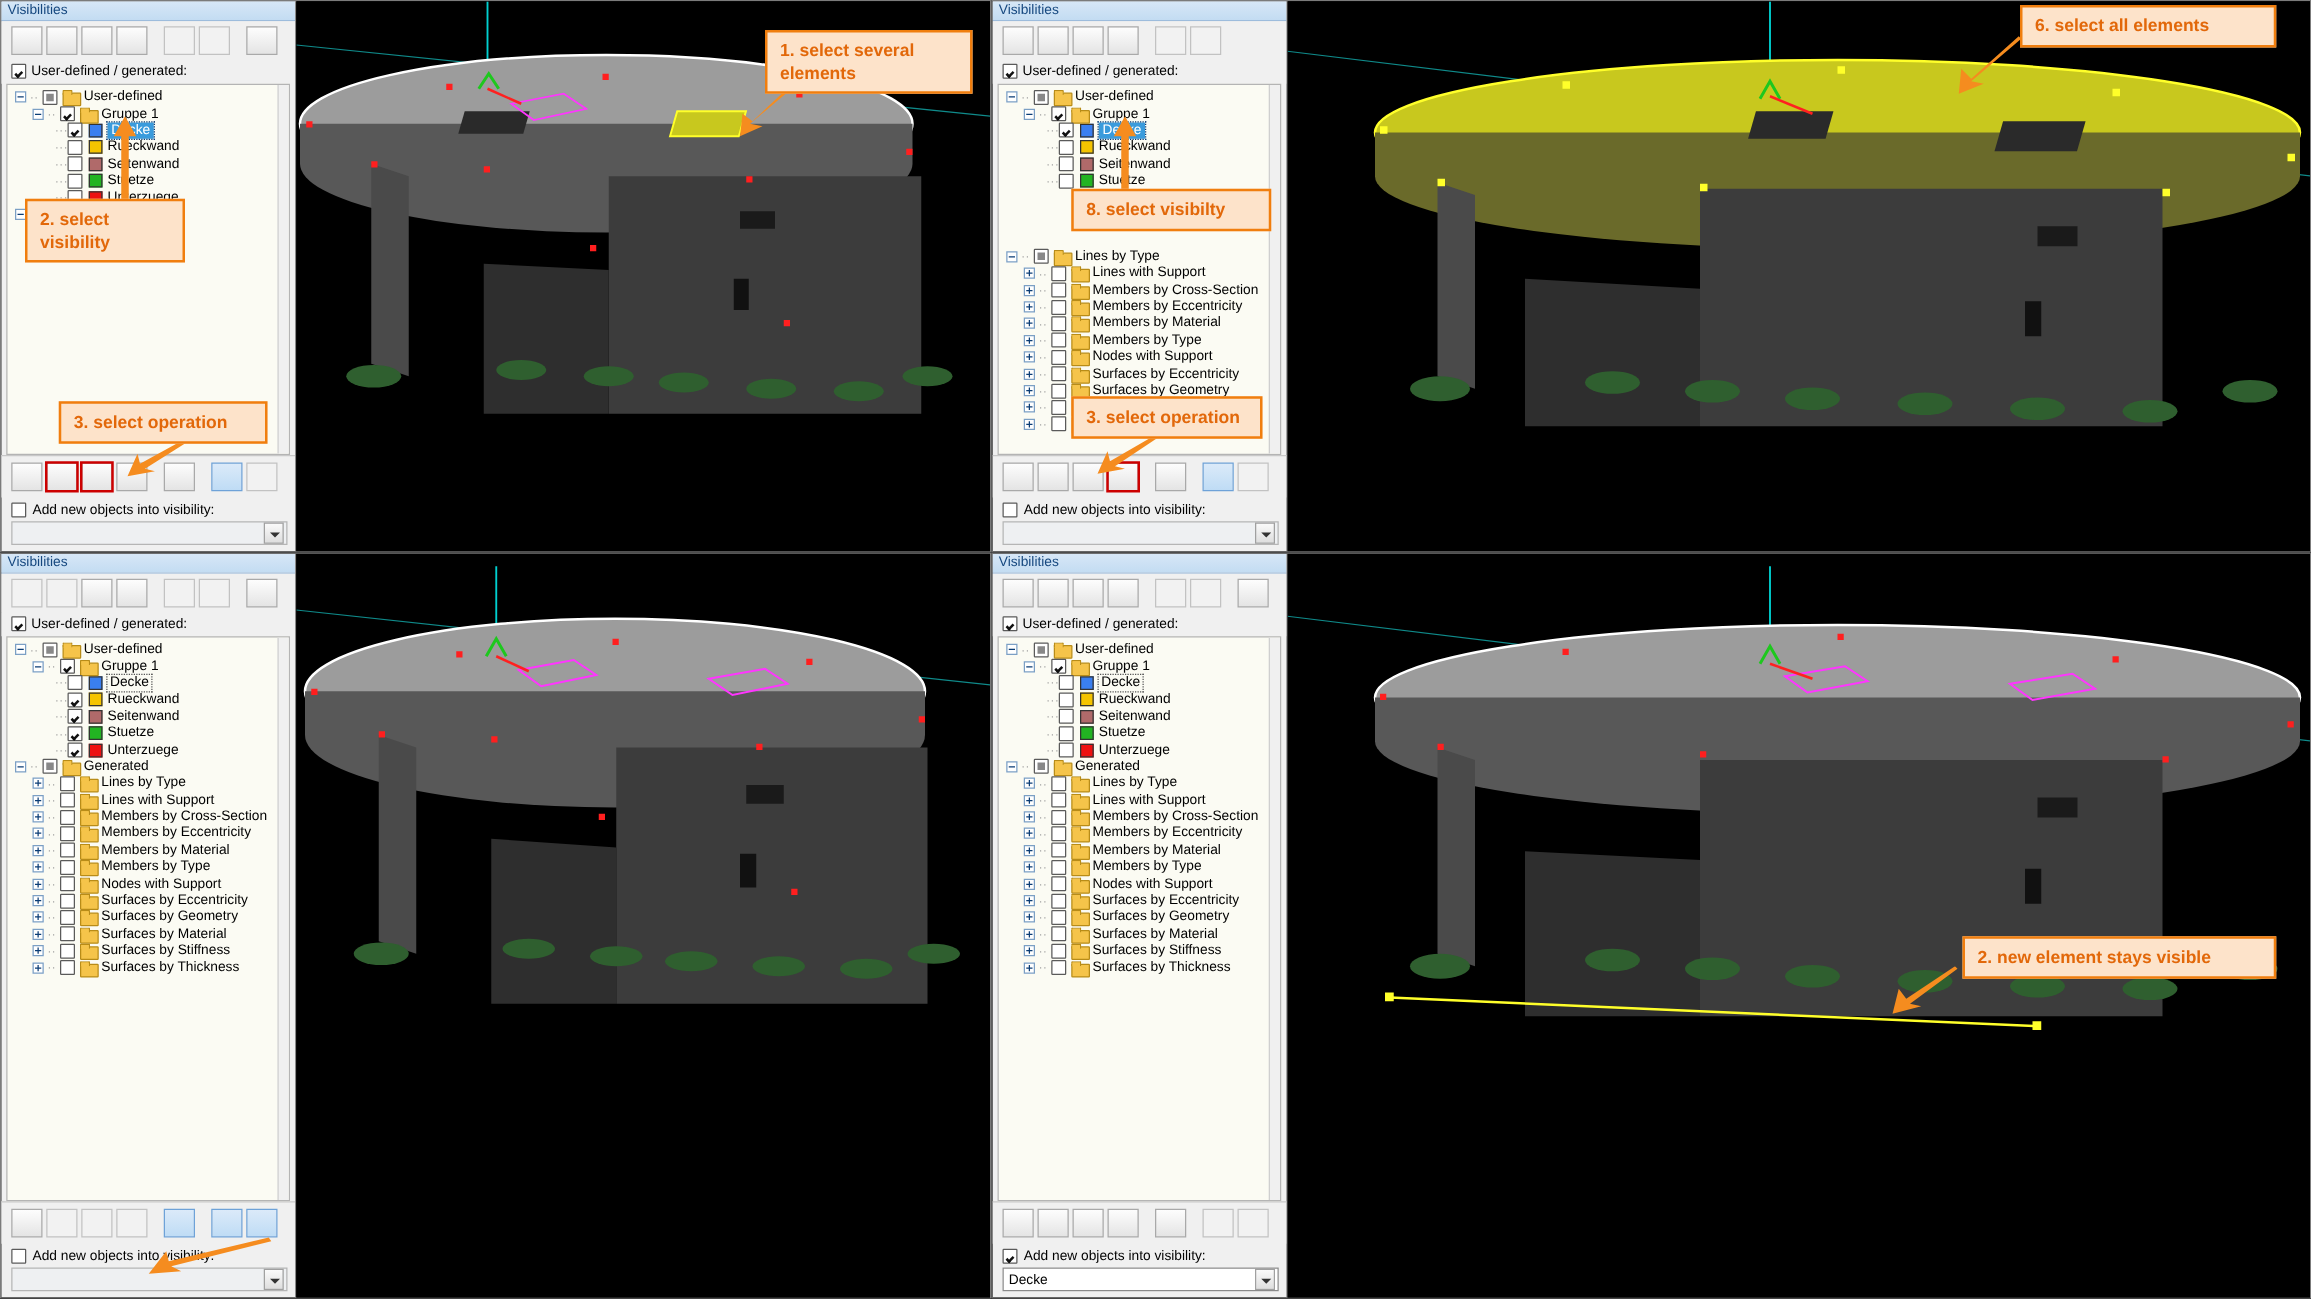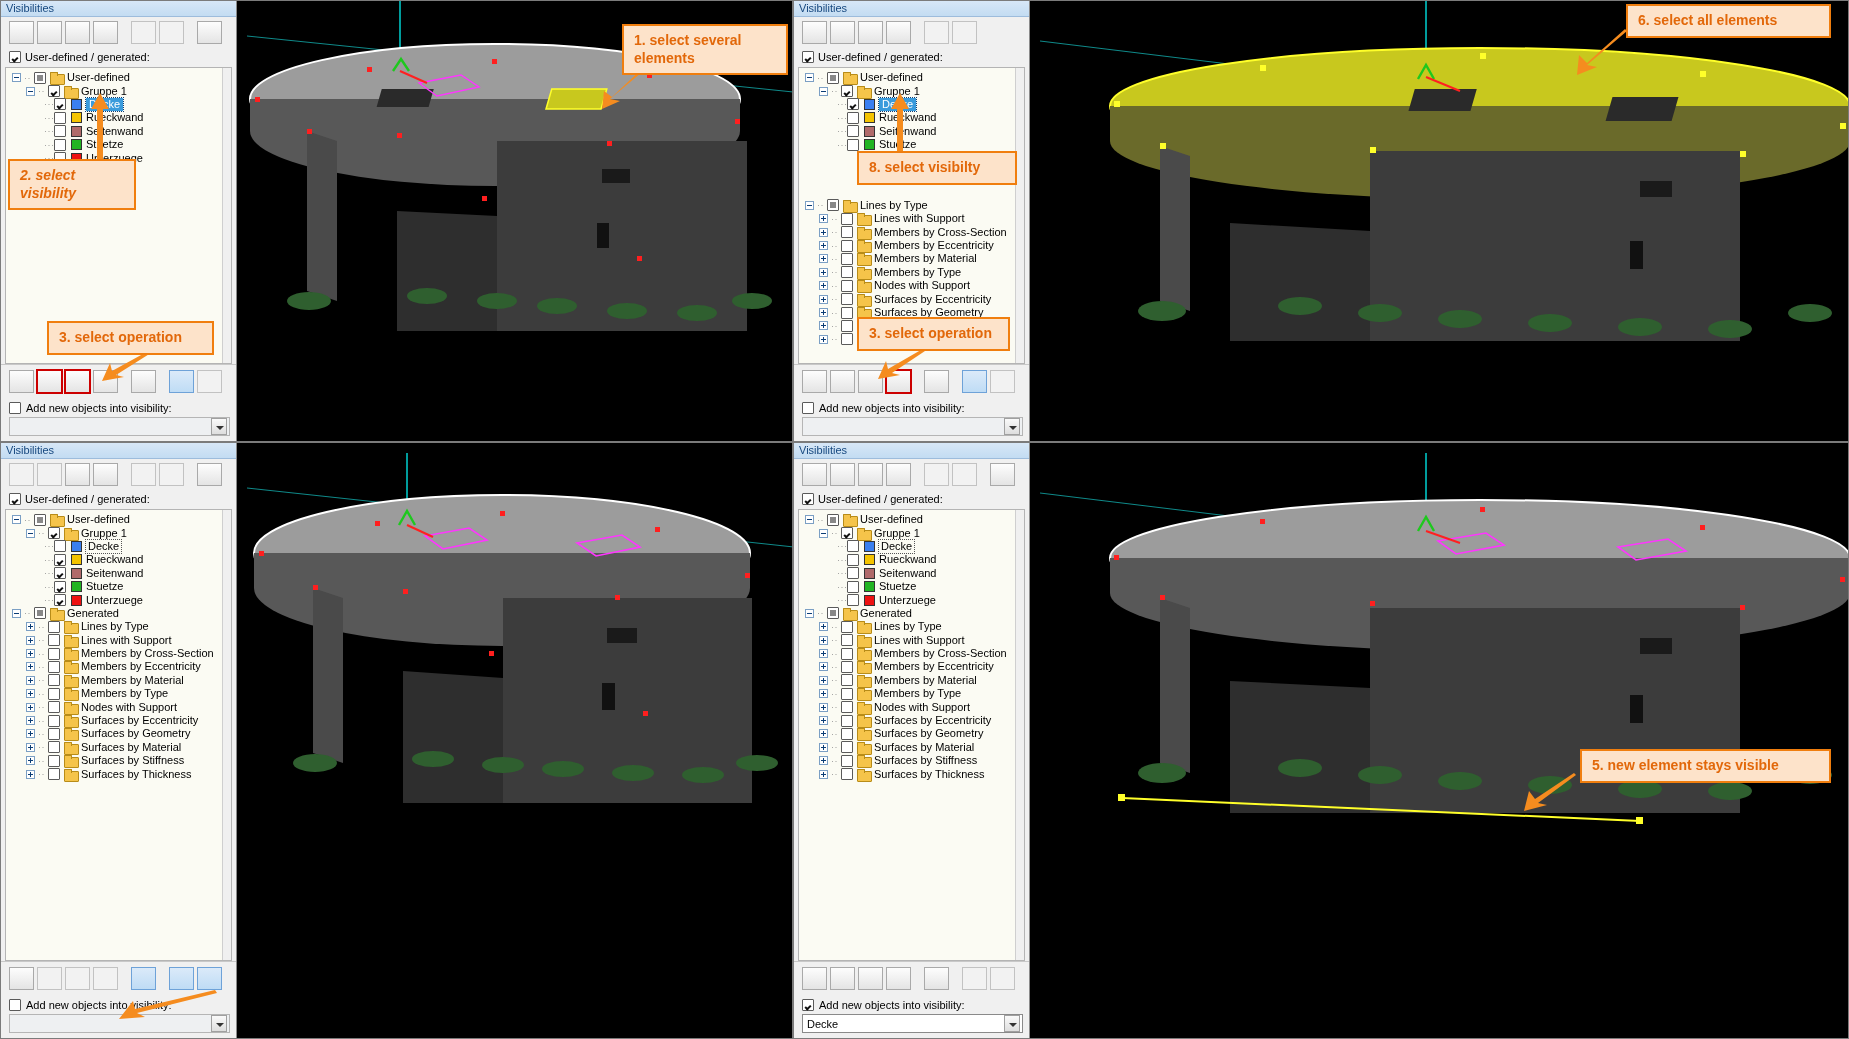--- a/index.html
+++ b/index.html
@@ -2,21 +2,21 @@
 <html><head>
 <meta charset="utf-8">
 <style>
   * { box-sizing: border-box; margin:0; padding:0; }
   body {
     width:1849px; height:1039px;
     font-family:"Liberation Sans", sans-serif;
     background:#000; overflow:hidden; position:relative;
   }
   .grid { display:grid; grid-template-columns:793px 1056px; grid-template-rows:442px 597px; width:1849px; height:1039px; }
-  .quad { position:relative; display:flex; overflow:hidden; background:#000; border:1px solid #7b7b7b;gap:10px; }
+  .quad { position:relative; display:flex; overflow:hidden; background:#000; border:1px solid #7b7b7b; }
 
   
   .panel { width:236px; flex:0 0 236px; background:#f0f0f0; display:flex; flex-direction:column;
            border-right:1px solid #8a8a8a; position:relative; }
   .panel-title { height:16px; background:linear-gradient(#d7e7f7,#c3dcf2); color:#16487f;
                  font-size:11px; padding:1px 5px; border-bottom:1px solid #9dbcdc; }
   .toolbar { display:flex; gap:3px; padding:4px 6px 4px 8px; background:#f0f0f0; align-items:center; }
   .toolbar.bottom { border-top:1px solid #c8c8c8; padding:5px 6px 5px 8px; }
   .tbtn { width:25px; height:23px; border:1px solid #a9a9a9; background:linear-gradient(#fdfdfd,#e4e4e4);
           position:relative; flex:0 0 25px; }
@@ -248,21 +248,21 @@
         <path d="M146 70 L154 58 L162 70" fill="none" stroke="#1ec81e" stroke-width="2.4"></path>
         <path d="M153 70 L180 82" stroke="#ff2020" stroke-width="2"></path>
       </svg>
       <div class="callout" style="left:375px; top:23px; width:166px;">1. select several
 elements</div>
       <svg class="arrowimg" style="left:345px; top:62px;" width="62" height="48">
         <path d="M56 4 L18 36 L28 38 L10 46 L12 28 L20 34 L54 2 Z" fill="#f58c1f"></path>
       </svg>
     </div>
 
-    <div class="callout" style="left:7px; top:158px; width:128px;font-style:italic;">2. select visibility</div>
+    <div class="callout" style="left:19px; top:158px; width:128px;">2. select visibility</div>
     <svg class="arrowimg" style="left:88px; top:92px;" width="22" height="72">
       <path d="M11 0 L20 16 L14 16 L14 72 L8 72 L8 16 L2 16 Z" fill="#f58c1f"></path>
     </svg>
     <div class="callout" style="left:46px; top:320px; width:167px;">3. select operation</div>
     <svg class="arrowimg" style="left:95px; top:348px;" width="62" height="34">
       <path d="M58 2 L20 26 L28 28 L6 32 L14 14 L16 22 L56 0 Z" fill="#f58c1f"></path>
     </svg>
   </div>
 
   <div class="quad">
@@ -1058,21 +1058,21 @@
             <rect x="700" y="162" width="5" height="5"></rect>
           <rect x="330" y="158" width="5" height="5"></rect>
             <rect x="120" y="152" width="5" height="5"></rect>
         </g>
         <path d="M378 88 L386 74 L394 88" fill="none" stroke="#1ec81e" stroke-width="2.4"></path>
         <path d="M386 88 L420 100" stroke="#ff2020" stroke-width="2"></path>
         <line x1="82" y1="355" x2="600" y2="378" stroke="#ffff2a" stroke-width="2"></line>
         <rect x="78" y="351" width="7" height="7" fill="#ffff2a"></rect>
         <rect x="596" y="374" width="7" height="7" fill="#ffff2a"></rect>
       </svg>
-      <div class="callout" style="left:540px; top:306px; width:251px;">5. new element stays visible</div>
+      <div class="callout" style="left:540px; top:306px; width:251px;">2. new element stays visible</div>
       <svg class="arrowimg" style="left:478px; top:330px;" width="64" height="42">
         <path d="M58 2 L20 30 L29 32 L6 38 L11 18 L17 26 L56 0 Z" fill="#f58c1f"></path>
       </svg>
     </div>
 
   </div>
 
 </div>
 
 </body></html>

